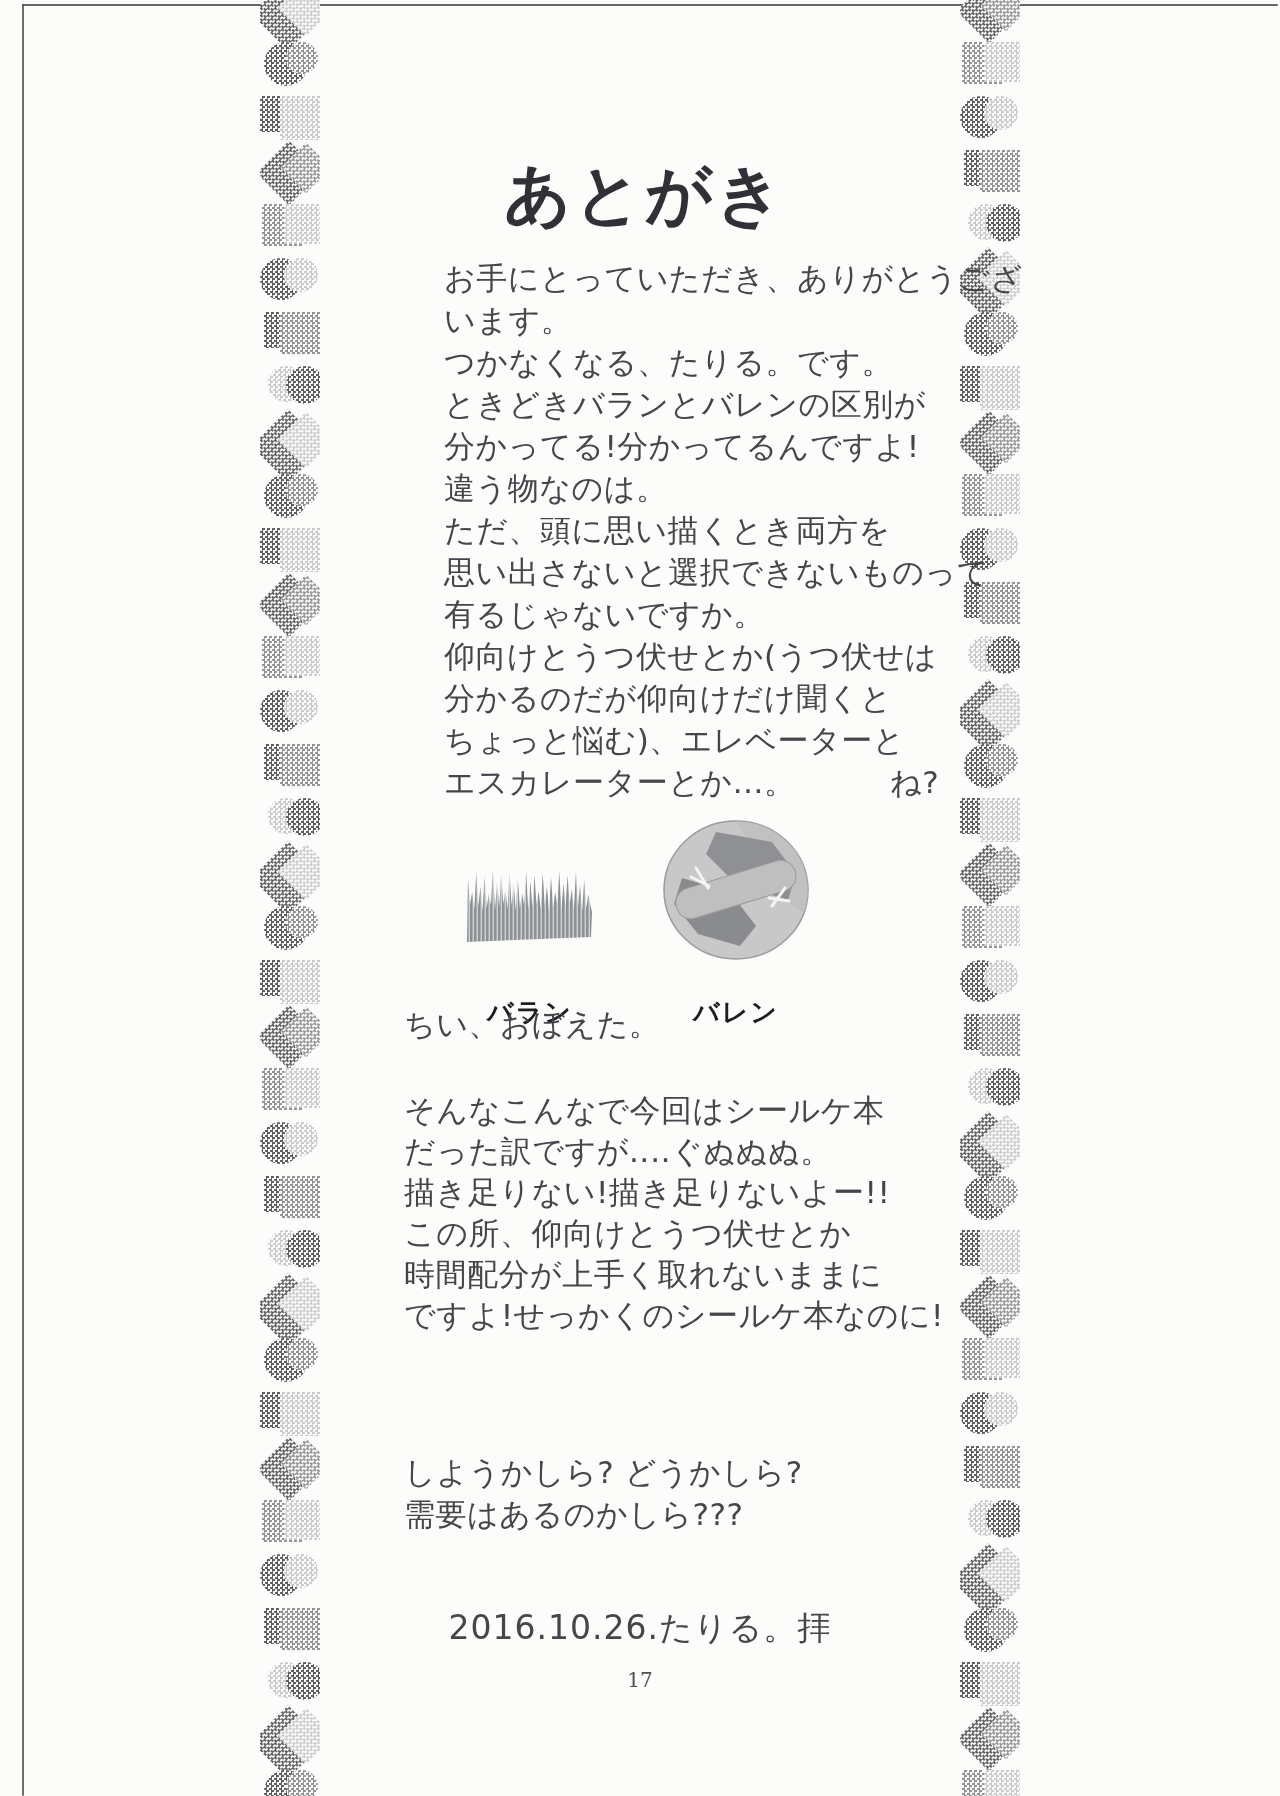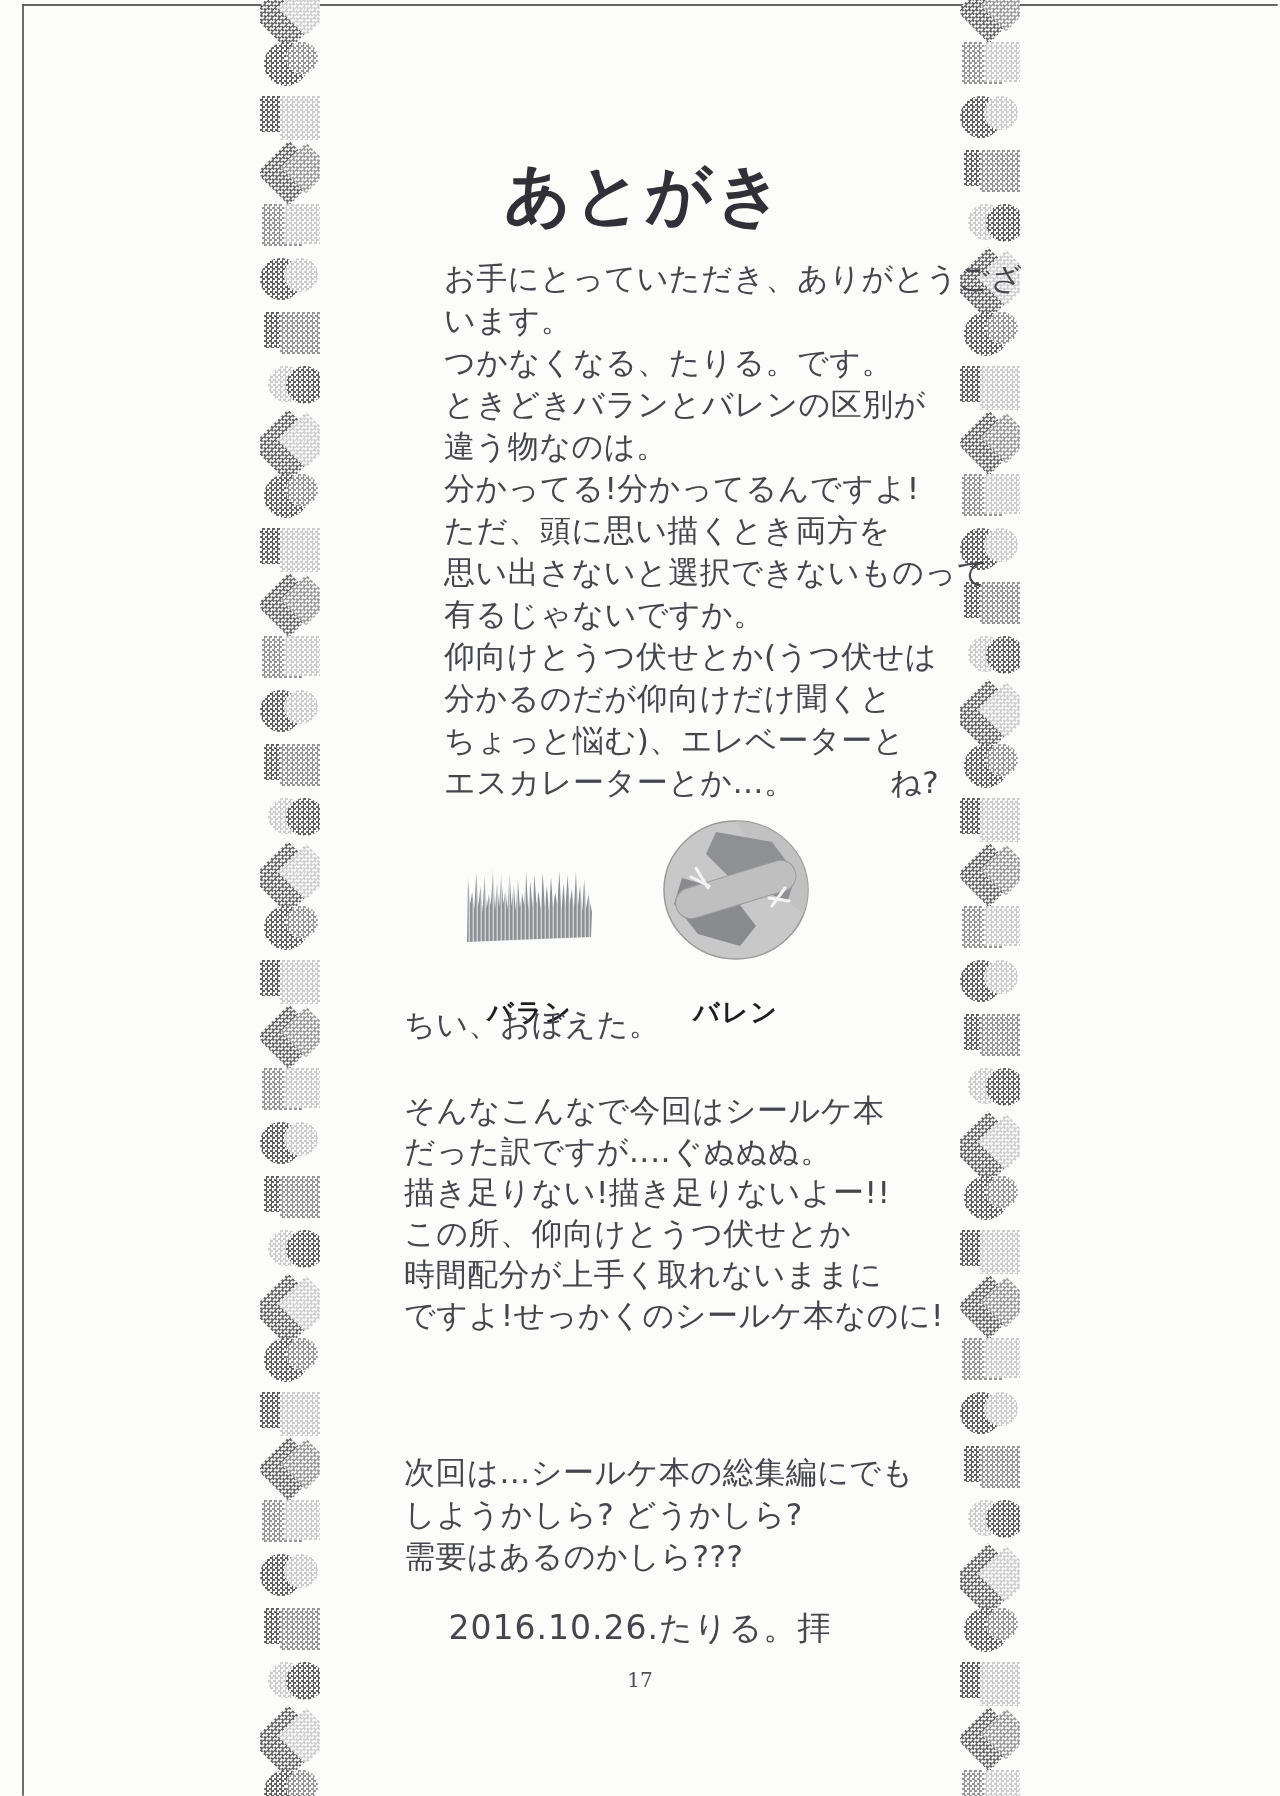--- a/index.html
+++ b/index.html
@@ -188,22 +188,22 @@
     <div class="shape square t-light" style="left: 24px; top: 1770px; height: 40px; width: 40px;"></div>
   </div>
 
 <div class="abs title">あとがき</div>
 
 <div class="abs textblock" id="para1" style="top:258px;">
     <div class="tline">お手にとっていただき、ありがとうござ</div>
     <div class="tline">います。</div>
     <div class="tline">つかなくなる、たりる。です。</div>
     <div class="tline">ときどきバランとバレンの区別が</div>
+    <div class="tline">分かってる!分かってるんですよ!</div>
     <div class="tline">違う物なのは。</div>
-    <div class="tline">分かってる!分かってるんですよ!</div>
     <div class="tline">ただ、頭に思い描くとき両方を</div>
     <div class="tline">思い出さないと選択できないものって</div>
     <div class="tline">有るじゃないですか。</div>
     <div class="tline">仰向けとうつ伏せとか(うつ伏せは</div>
     <div class="tline">分かるのだが仰向けだけ聞くと</div>
     <div class="tline">ちょっと悩む)、エレベーターと</div>
     <div class="tline">エスカレーターとか…。　　　ね?</div>
   </div>
 
 <svg class="abs" style="left:466px;top:866px;" width="128" height="80" viewBox="0 0 128 80">
@@ -233,19 +233,18 @@
 <div class="abs textblock" id="para2" style="top:1090px;">
     <div class="tline">そんなこんなで今回はシールケ本</div>
     <div class="tline">だった訳ですが‥‥ぐぬぬぬ。</div>
     <div class="tline">描き足りない!描き足りないよー!!</div>
     <div class="tline">この所、仰向けとうつ伏せとか</div>
     <div class="tline">時間配分が上手く取れないままに</div>
     <div class="tline">ですよ!せっかくのシールケ本なのに!</div>
   </div>
 
 <div class="abs textblock" id="para3" style="top:1452px;">
-    <div class="tline">次回は…シールケ本の総集編にでも</div>
     <div class="tline">しようかしら? どうかしら?</div>
     <div class="tline">需要はあるのかしら???</div>
   </div>
 
 <div class="abs date">2016.10.26.たりる。拝</div>
 <div class="abs pageno">17</div>
 
 </body></html>

